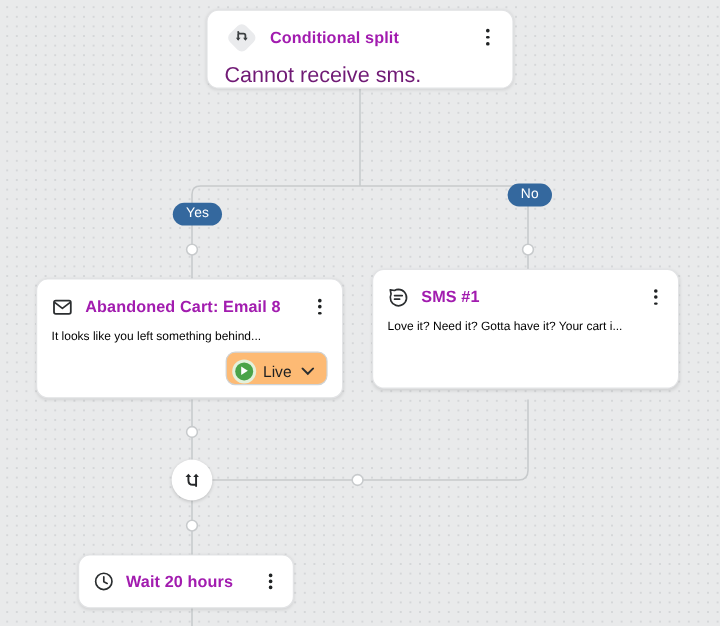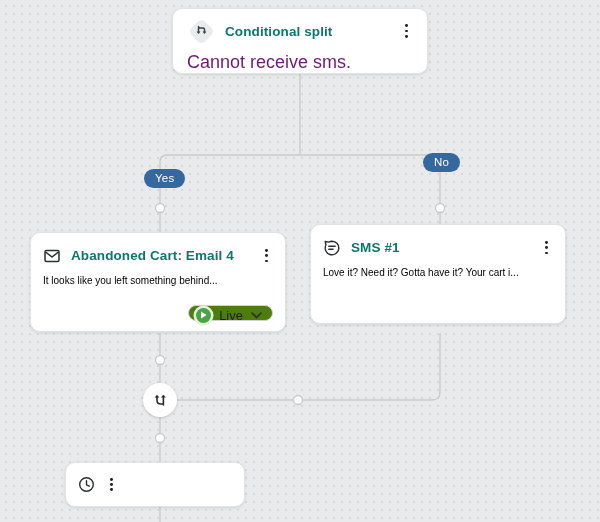--- a/index.html
+++ b/index.html
@@ -16,21 +16,21 @@
     background-position:2px 2px;
   }
   svg.wires{position:absolute;left:0;top:0;width:600px;height:522px;}
 
   .card{
     position:absolute;background:#ffffff;border:1px solid #e2e3e5;
     border-radius:10px;box-shadow:0 1px 3px rgba(0,0,0,.10);
     box-sizing:border-box;
   }
   .card-head{display:flex;align-items:center;gap:10px;}
-  .card-title{font-size:13.5px;font-weight:700;color:#0f766e;flex:1;
+  .card-title{font-size:13.5px;font-weight:700;color:#a21caf;flex:1;
     white-space:nowrap;overflow:hidden;letter-spacing:.1px;}
   .card-preview{font-size:10px;color:#000000;white-space:nowrap;overflow:hidden;}
 
   .kebab{display:flex;flex-direction:column;align-items:center;gap:2.5px;
     padding:4px 5px;cursor:pointer;background:none;border:none;}
   .kebab i{width:2.8px;height:2.8px;border-radius:50%;background:#202324;display:block;}
 
   
   .node-top{left:172px;top:8px;width:256px;height:66px;padding:8px 14px;}
   .node-top .card-desc{font-size:18px;color:#701a75;margin-top:7px;white-space:nowrap;overflow:hidden;}
@@ -46,22 +46,22 @@
   }
 
   
   .node-action{width:256px;height:100px;padding:12px 12px 10px 12px;display:flex;flex-direction:column;}
   .node-email{left:30px;top:232px;}
   .node-sms{left:310px;top:224px;}
   .node-action .card-preview{margin-top:9px;}
   .card-foot{margin-top:auto;display:flex;align-items:center;}
   .status-btn{
     margin-left:auto;display:flex;align-items:center;gap:8px;
-    background:#4d7c0f;border:1px solid #cfd2d4;border-radius:8px;
-    height:16px;padding:4px 10px 0 7px;cursor:pointer;
+    background:#fdba74;border:1px solid #cfd2d4;border-radius:8px;
+    height:28px;padding:4px 10px 0 7px;cursor:pointer;
     font-family:inherit;font-size:13px;color:#1d1f21;
   }
   .live-dot{width:15px;height:15px;border-radius:50%;background:#4aa348;
     box-shadow:0 0 0 2.5px #e3f1dc;display:flex;align-items:center;justify-content:center;}
   .draft-dot{width:15px;height:15px;border-radius:50%;background:#54585b;
     display:flex;align-items:center;justify-content:center;}
 
   
   .merge-node{
     position:absolute;left:143px;top:383px;width:34px;height:34px;border-radius:50%;
@@ -116,21 +116,21 @@
   <div class="pill" style="left:423px;top:153px;">No</div>
 
   <div class="card node-action node-email">
     <div class="card-head">
       <span style="display:flex;">
         <svg width="18" height="18" viewBox="0 0 18 18">
           <rect x="2" y="3.5" width="14" height="11" rx="1.5" stroke="#2b2e30" stroke-width="1.5" fill="none"></rect>
           <path d="M2.5 5 L9 10 L15.5 5" stroke="#2b2e30" stroke-width="1.5" fill="none" stroke-linejoin="round"></path>
         </svg>
       </span>
-      <span class="card-title">Abandoned Cart: Email 4</span>
+      <span class="card-title">Abandoned Cart: Email 8</span>
       <button class="kebab">
           <i></i>
           <i></i>
           <i></i>
         </button>
     </div>
     <div class="card-preview">It looks like you left something behind...</div>
     <div class="card-foot">
       <button class="status-btn">
         <span class="live-dot">
@@ -175,20 +175,21 @@
     </span>
   </div>
 
   <div class="card node-wait">
     <span style="display:flex;">
       <svg width="17" height="17" viewBox="0 0 17 17">
         <circle cx="8.5" cy="8.5" r="6.8" stroke="#2b2e30" stroke-width="1.4" fill="none"></circle>
         <path d="M8.5 4.8 V8.8 L11.3 10.2" stroke="#2b2e30" stroke-width="1.4" fill="none" stroke-linecap="round" stroke-linejoin="round"></path>
       </svg>
     </span>
+    <span class="card-title">Wait 20 hours</span>
     <button class="kebab">
         <i></i>
         <i></i>
         <i></i>
       </button>
   </div>
 
 </div>
 
 </body></html>

